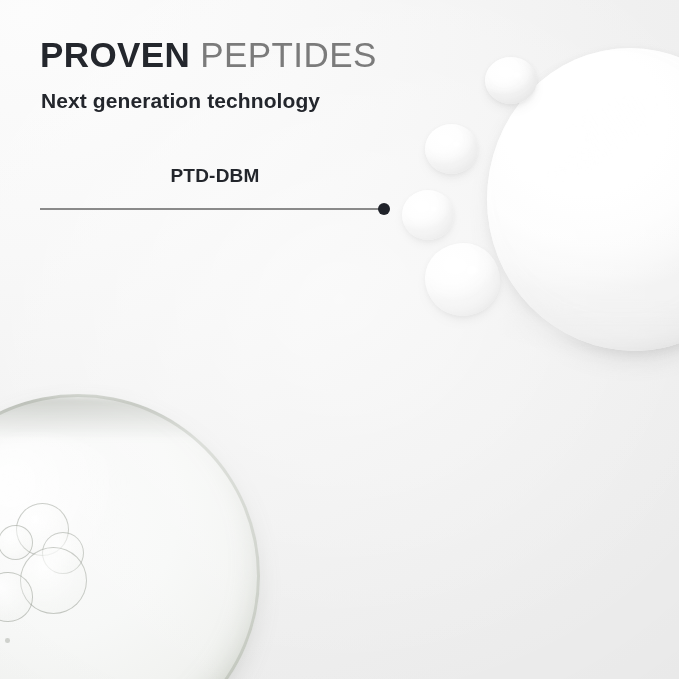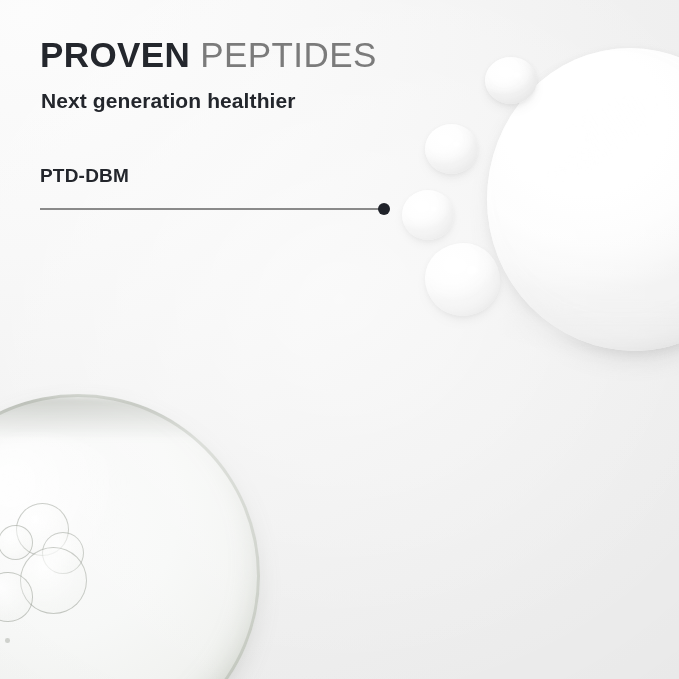--- a/index.html
+++ b/index.html
@@ -205,21 +205,21 @@
     letter-spacing: 0.1px;
     white-space: nowrap;
   }
 
   
   .block-1 {
     position: absolute;
     left: 40px;
     top: 165px;
     width: 350px;
-    text-align: left;
+    text-align: center;
   }
   .block-1 .ing-title {
     font-size: 19px;
     font-weight: 700;
     color: #23262c;
     letter-spacing: 0.2px;
     margin: 0 0 16px 0;
   }
   .rule-wrap {
     position: relative;
@@ -315,21 +315,21 @@
   </div>
   <div class="droplet" id="dropD">
     <div class="hi"></div>
     <div class="hi2"></div>
   </div>
 
   <div class="bg-vignette"></div>
 
   <div class="headline"><span class="w1">PROVEN</span><span class="w2"> PEPTIDES</span></div>
 
-  <div class="subhead">Next generation healthier</div>
+  <div class="subhead">Next generation technology</div>
 
   <div class="block-1">
     <div class="ing-title">PTD-DBM</div>
     <div class="rule-wrap">
       <div class="rule-line"></div>
       <div class="rule-dot"></div>
     </div>
   </div>
 
 

